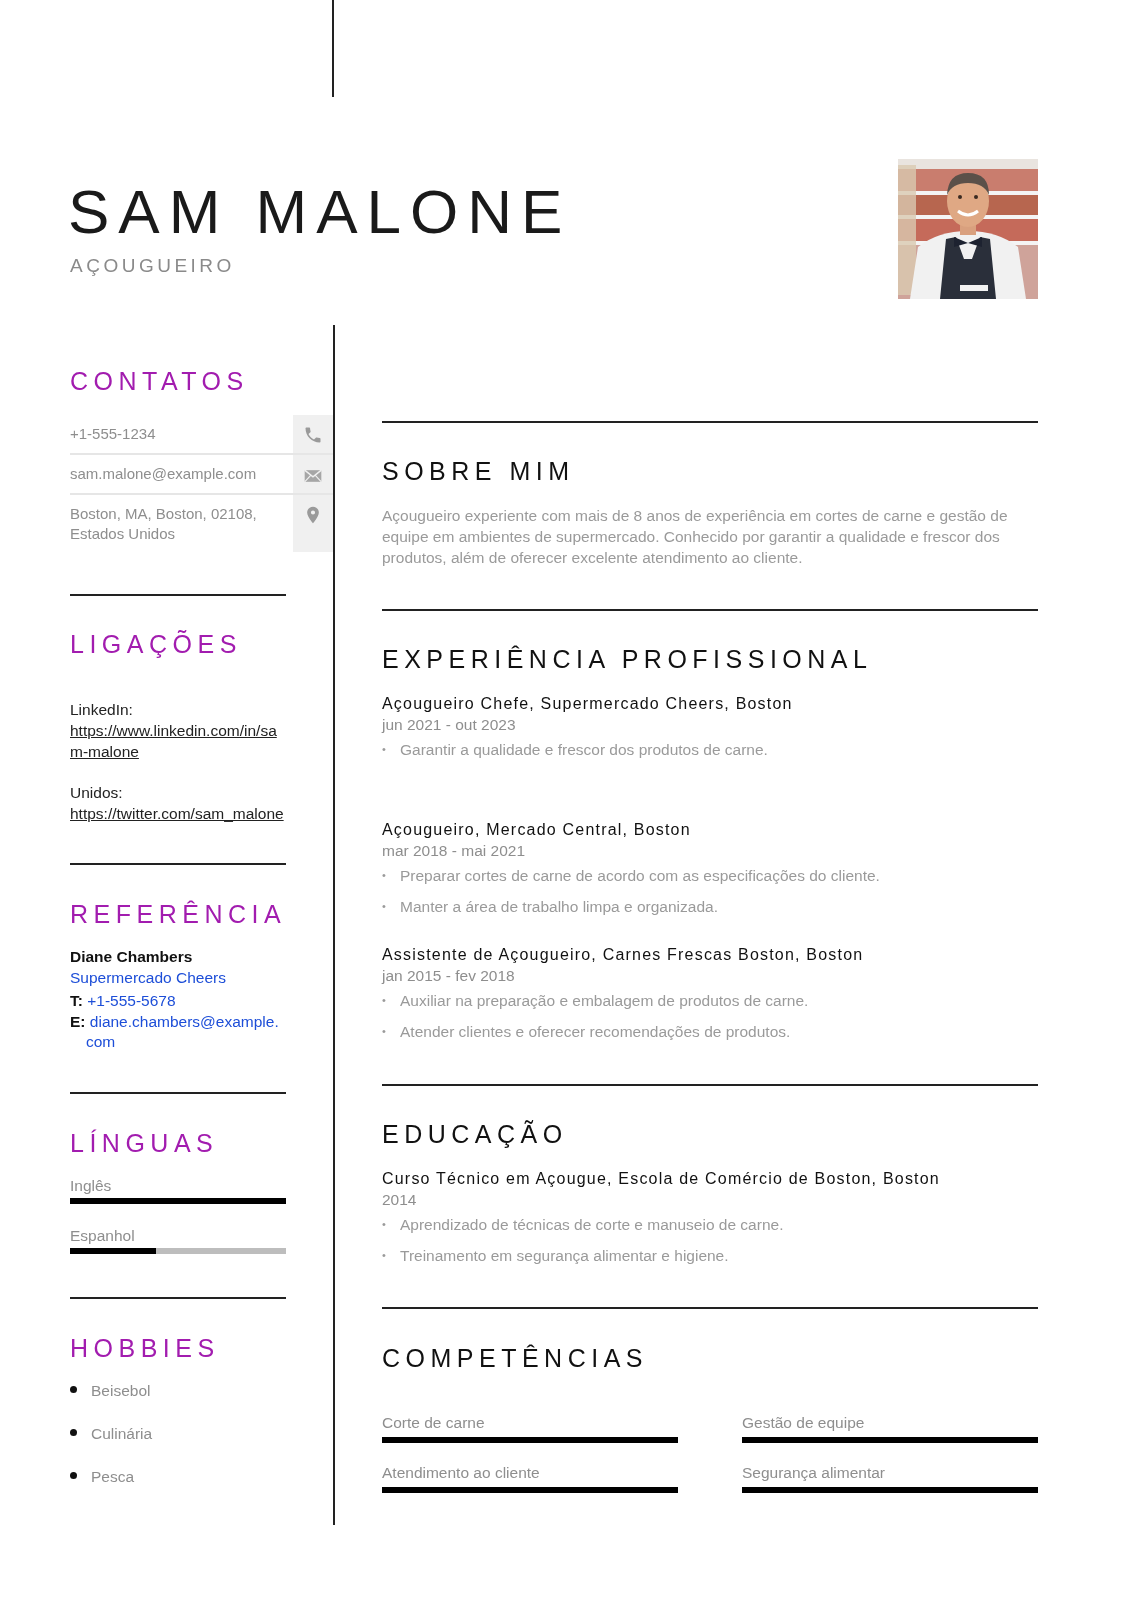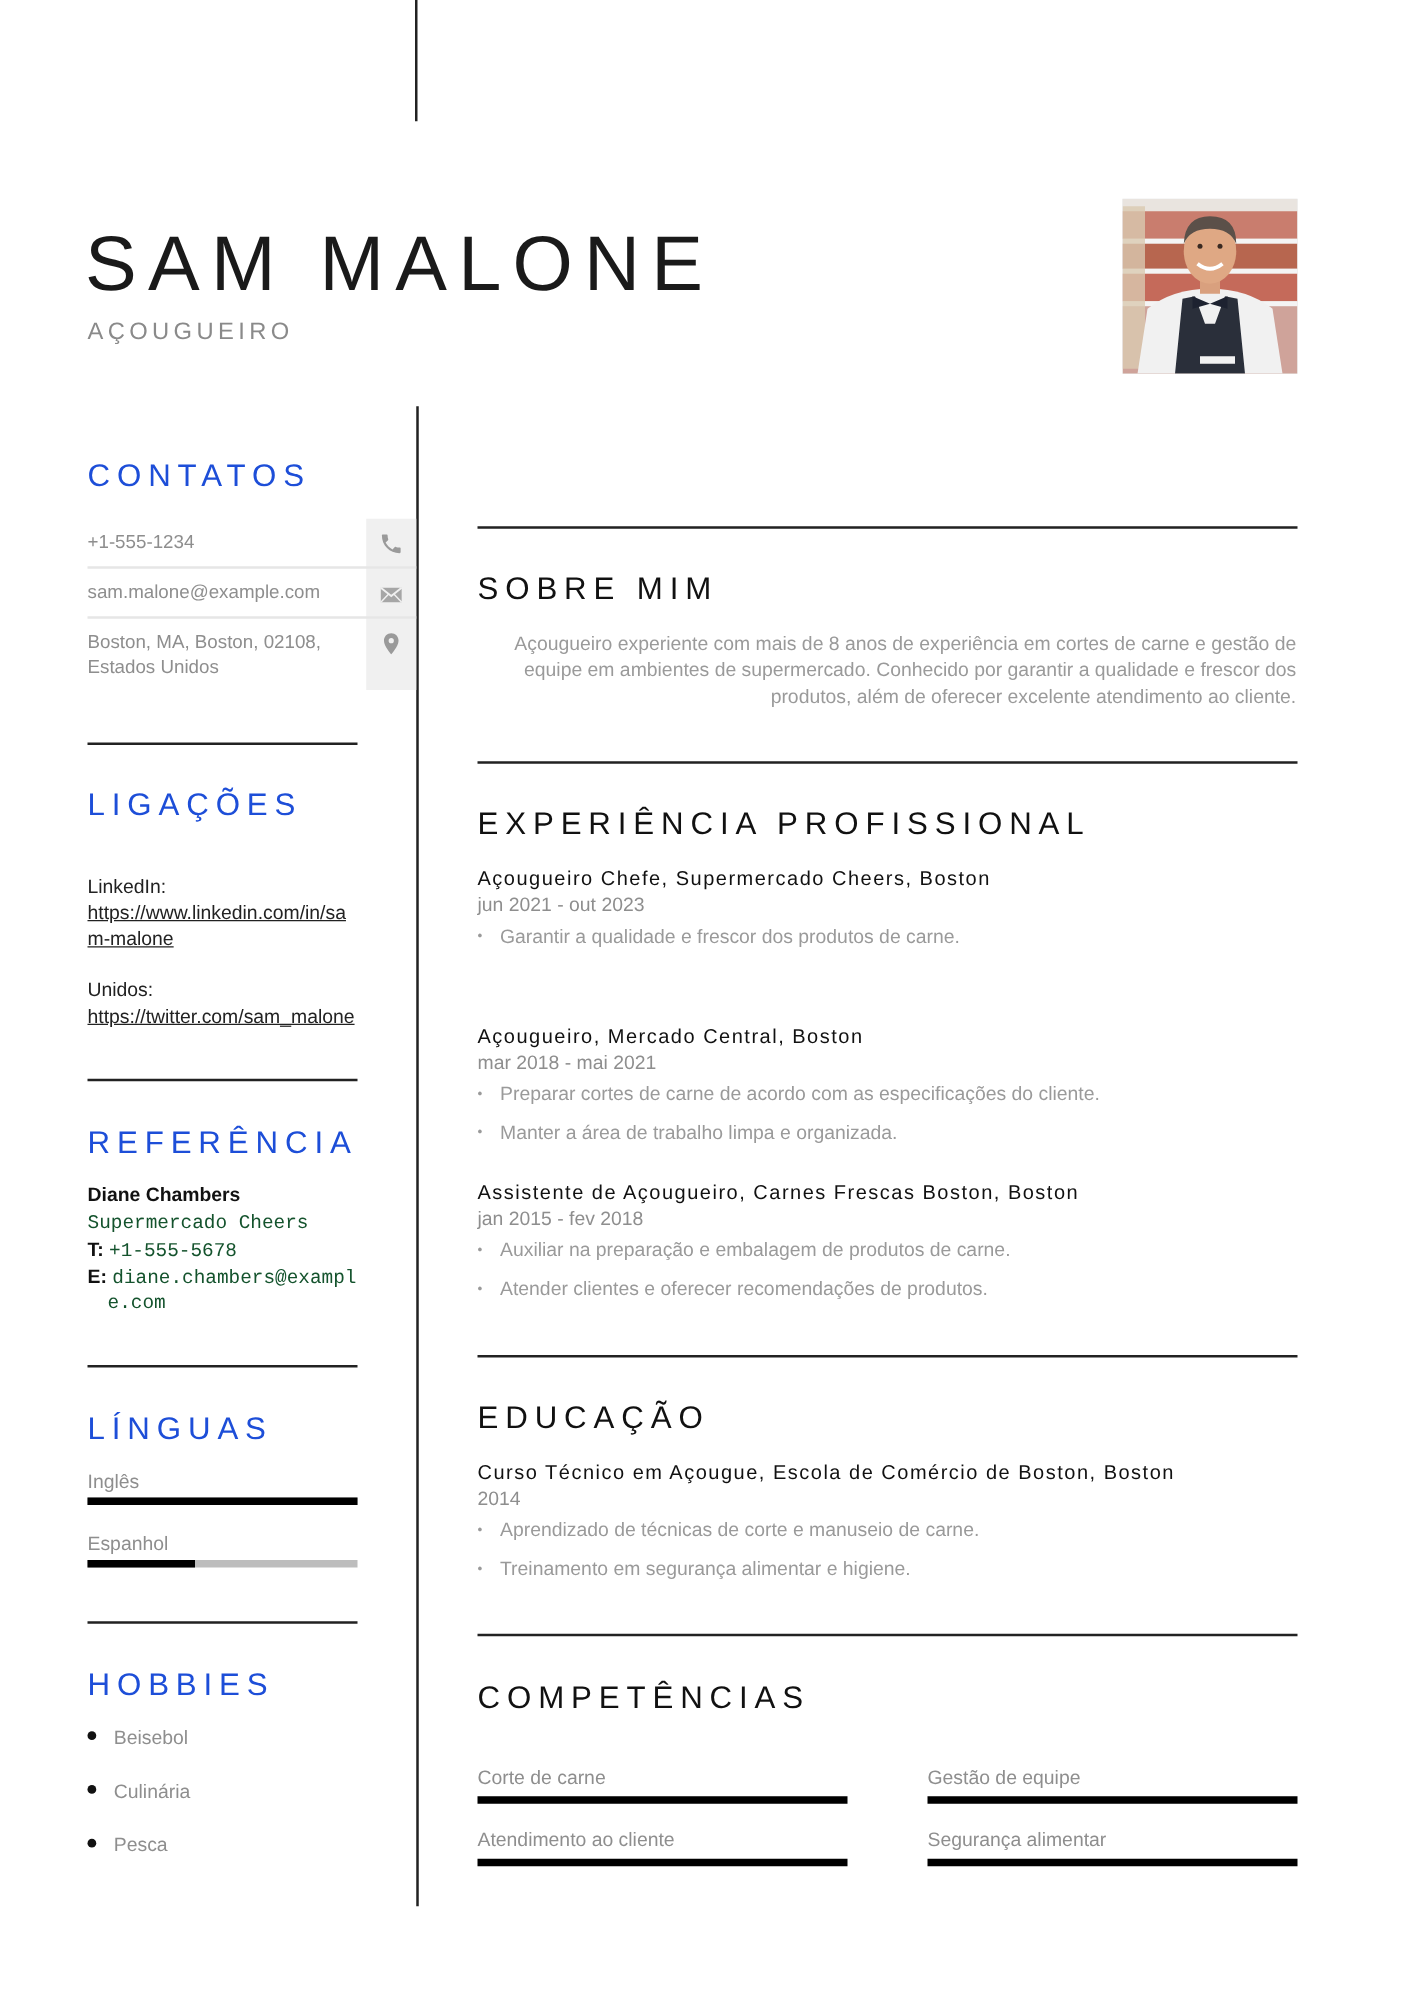--- a/index.html
+++ b/index.html
@@ -9,23 +9,23 @@
   .vline { position: absolute; background: #222; width: 2px; }
   .vline.top { left: 332px; top: 0; height: 97px; }
   .vline.main { left: 333px; top: 325px; height: 1200px; }
 
   .name { position: absolute; left: 68px; top: 176px; font-size: 62px; letter-spacing: 9px; font-weight: 400; color: #1a1a1a; white-space: nowrap; }
   .jobtitle { position: absolute; left: 70px; top: 255px; font-size: 19px; letter-spacing: 3.5px; color: #8a8a8a; }
   .photo { position: absolute; left: 898px; top: 159px; width: 140px; height: 140px; overflow: hidden; background: #ddd; }
 
   
   .left { position: absolute; left: 70px; width: 216px; }
-  .sec-title { font-size: 25px; letter-spacing: 5.5px; color: #1d4ed8; font-weight: 400; white-space: nowrap; }
+  .sec-title { font-size: 25px; letter-spacing: 5.5px; color: #a21caf; font-weight: 400; white-space: nowrap; }
   .hr { position: absolute; height: 2px; background: #222; }
-  .muted { color: #14532d; font-family: Liberation Mono, monospace; }
+  .muted { color: #1d4ed8; }
 
   .contact-strip { position: absolute; left: 293px; top: 415px; width: 40px; height: 137px; background: #f0f0f0; }
   .contact-row { position: absolute; left: 70px; width: 263px; font-size: 15px; color: #8e8e8e; line-height: 20px; }
   .contact-row.sep { border-bottom: 2px solid #e6e6e6; }
   .cicon { position: absolute; left: 303px; width: 20px; height: 20px; }
 
   .links { font-size: 15.5px; line-height: 21px; color: #222; }
   .links a { color: #222; text-decoration: underline; word-break: break-all; }
 
   .ref { font-size: 15.5px; line-height: 20.5px; }
@@ -159,21 +159,21 @@
 
 <div class="hr" style="left:70px; width:216px; top:1297px;"></div>
 
 <div class="left sec-title" style="top:1334px;">HOBBIES</div>
 <div class="hobby" style="top:1382px;"><span class="dot"></span><span>Beisebol</span></div>
 <div class="hobby" style="top:1425px;"><span class="dot"></span><span>Culinária</span></div>
 <div class="hobby" style="top:1468px;"><span class="dot"></span><span>Pesca</span></div>
 
 <div class="hr" style="left:382px; width:656px; top:421px;"></div>
 <div class="rsec-title" style="top:457px;">SOBRE MIM</div>
-<div class="para" style="top:505px; width:655px;text-align:right;">Açougueiro experiente com mais de 8 anos de experiência em cortes de carne e gestão de equipe em ambientes de supermercado. Conhecido por garantir a qualidade e frescor dos produtos, além de oferecer excelente atendimento ao cliente.</div>
+<div class="para" style="top:505px; width:655px;">Açougueiro experiente com mais de 8 anos de experiência em cortes de carne e gestão de equipe em ambientes de supermercado. Conhecido por garantir a qualidade e frescor dos produtos, além de oferecer excelente atendimento ao cliente.</div>
 
 <div class="hr" style="left:382px; width:656px; top:609px;"></div>
 <div class="rsec-title" style="top:645px;">EXPERIÊNCIA PROFISSIONAL</div>
 
 <div class="job" style="top:693px;">
   <div class="jt">Açougueiro Chefe, Supermercado Cheers, Boston</div>
   <div class="jd">jun 2021 - out 2023</div>
   <ul>
     <li>Garantir a qualidade e frescor dos produtos de carne.</li>
   </ul>

